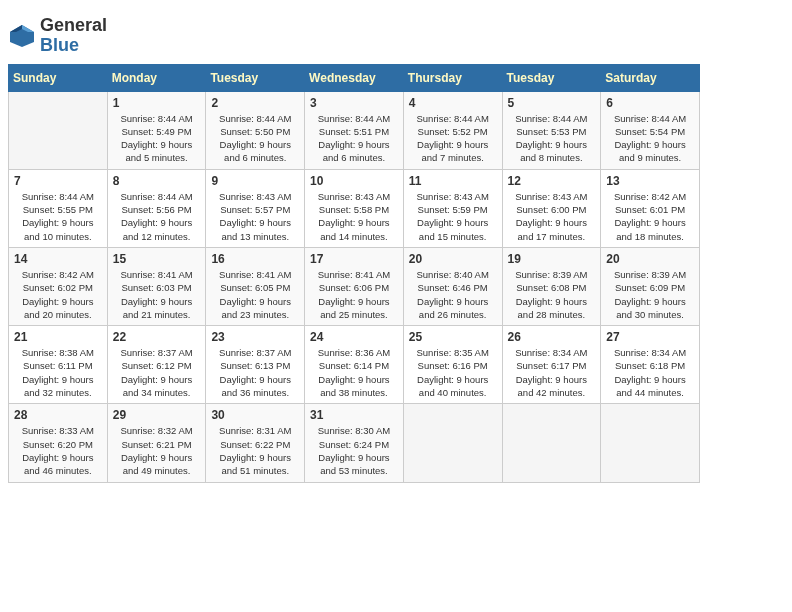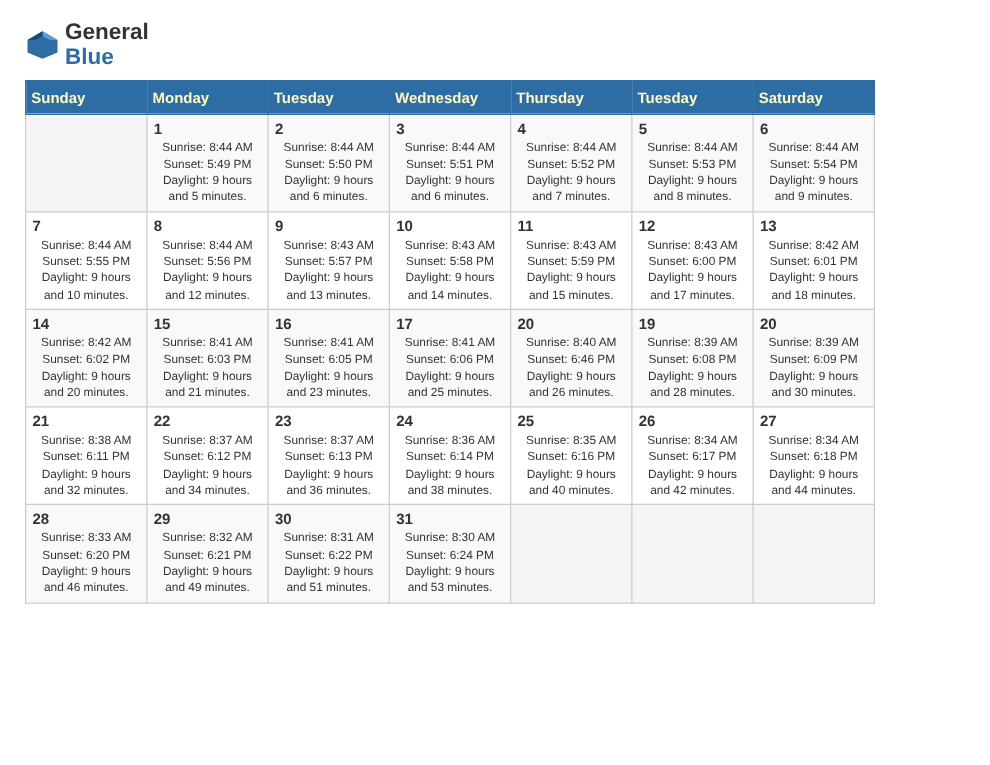--- a/index.html
+++ b/index.html
@@ -7,21 +7,21 @@
       font-family: Arial, sans-serif;
       background: #fff;
       width: 792px;
       height: 612px;
       overflow: hidden;
     }
     .page {
       width: 720px;
       height: 612px;
       background: #fff;
-      padding: 16px 20px 12px 20px;
+      padding: 16px 20px 12px 8px;
     }
     .header {
       display: flex;
       justify-content: space-between;
       align-items: flex-start;
       margin-bottom: 8px;
     }
     .logo {
       display: flex;
       align-items: center;

